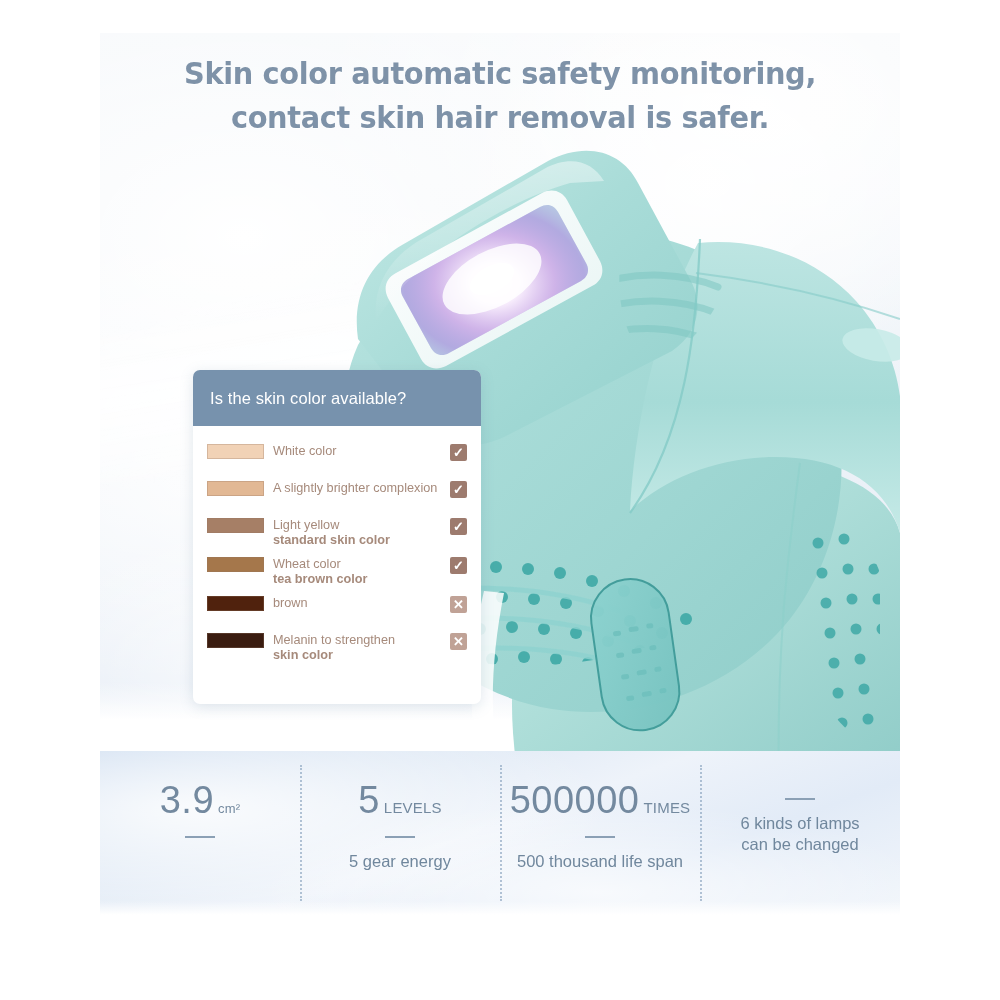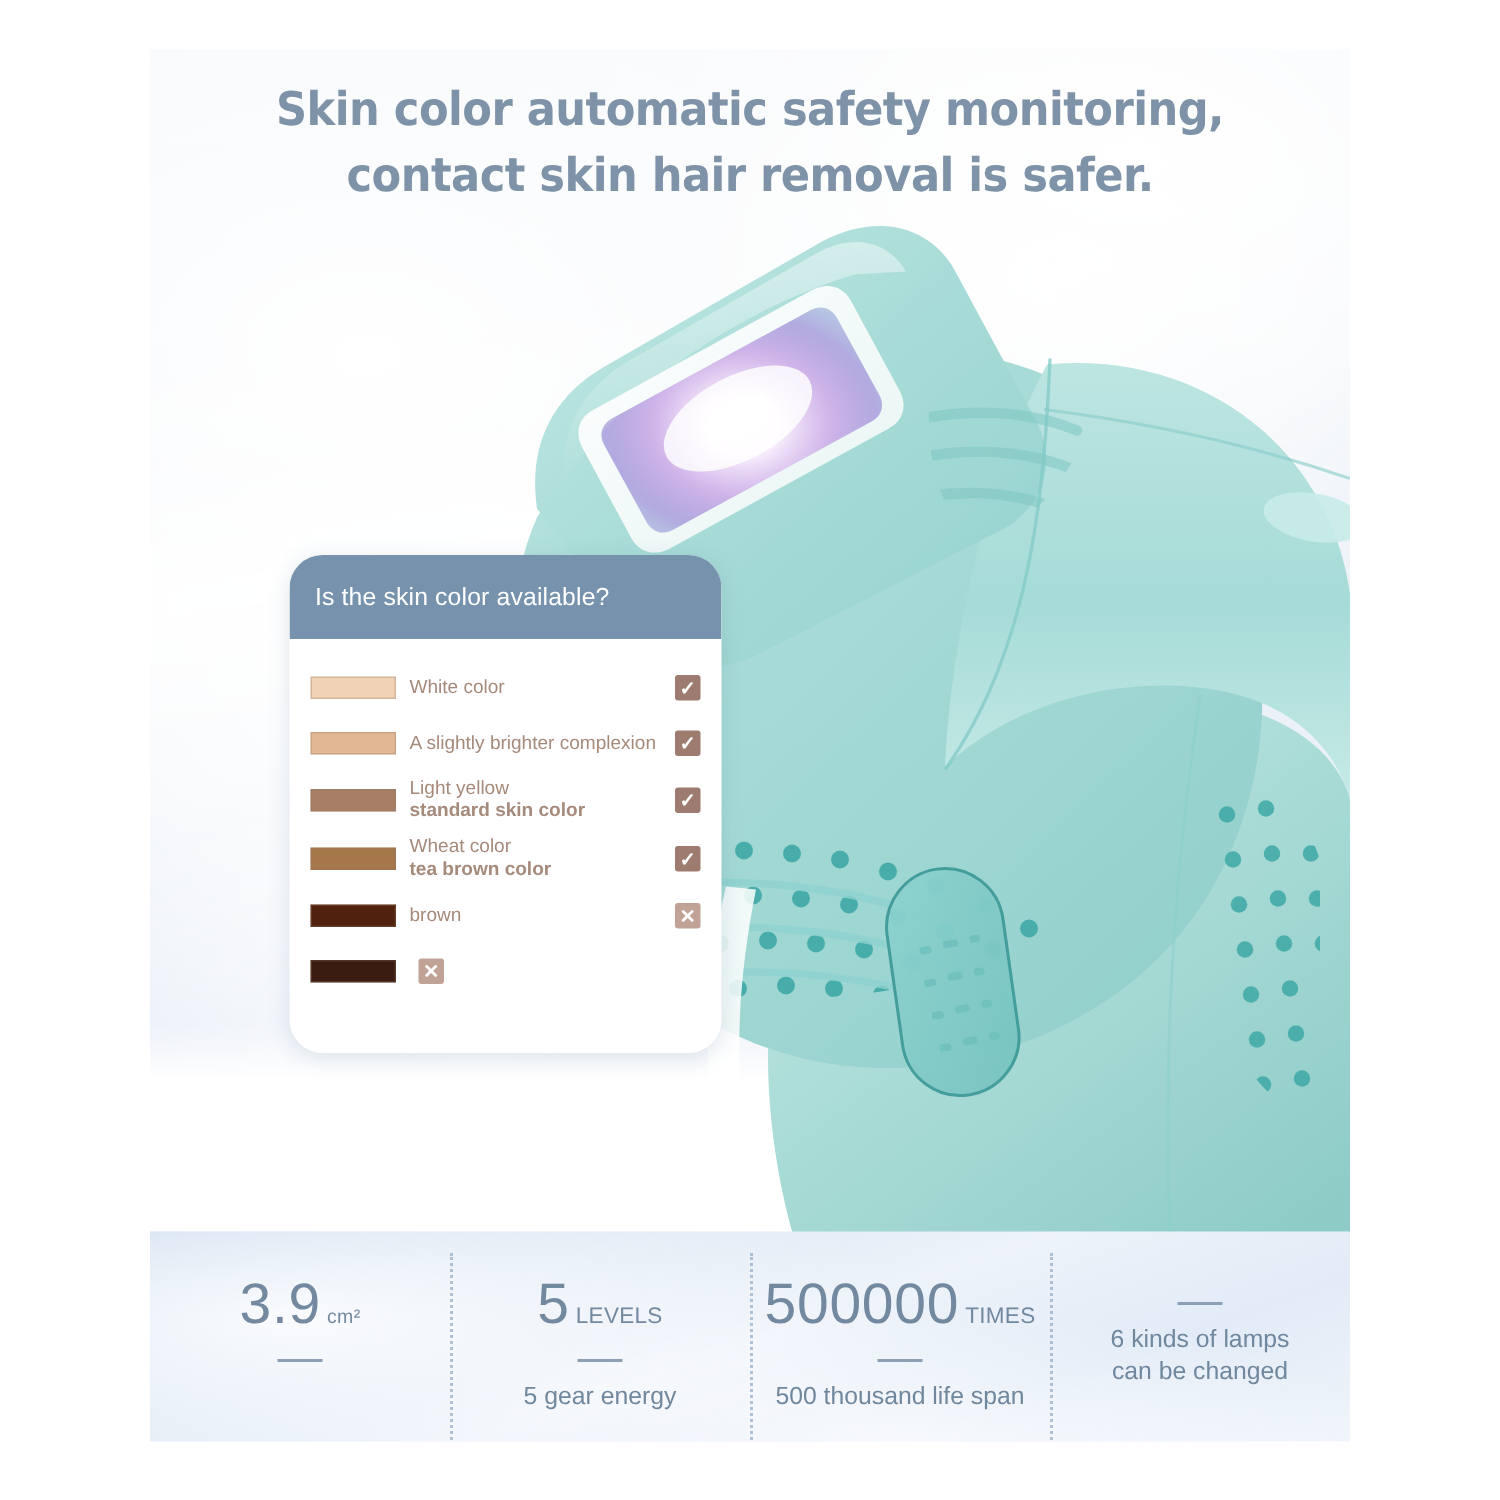--- a/index.html
+++ b/index.html
@@ -88,39 +88,39 @@
     left: 0; top: 0;
     width: 800px; height: 800px;
     z-index: 10;
   }
 
   
   #skin-card {
     position: absolute;
     left: 93px;  top: 337px;
     width: 288px;
-    border-radius: 22px;
+    border-radius: 7px;
     background: #ffffff;
     box-shadow: 0 3px 14px rgba(90,120,150,0.18);
     overflow: hidden;
     z-index: 30;
   }
   #card-header {
     background: #7792ad;
     color: #ffffff;
     font-size: 16.5px;
     padding: 19px 0 18px 17px;
     letter-spacing: 0.1px;
   }
   #card-body {
     padding: 18px 14px 32px 14px;
   }
   .skin-row {
     display: flex;
-    align-items: center;
+    align-items: flex-start;
     min-height: 28px;
     margin-bottom: 9px;
   }
   .swatch {
     width: 57px;
     height: 15px;
     flex: 0 0 57px;
     margin-right: 9px;
     border: 1px solid rgba(150,120,100,0.30);
     box-sizing: border-box;
@@ -144,21 +144,21 @@
     line-height: 1;
     color: #ffffff;
     font-weight: bold;
   }
   .mark.yes { background: #9d7b6e; }
   .mark.no  { background: #c0a296; }
 
   
   #stats {
     position: absolute;
-    left: 0; top: 788px;
+    left: 0; top: 718px;
     width: 800px; height: 166px;
     display: flex;
     align-items: stretch;
     background:
       radial-gradient(90% 120% at 12% 35%, rgba(255,255,255,0.85) 0%, rgba(255,255,255,0) 58%),
       radial-gradient(70% 90% at 62% 85%, rgba(255,255,255,0.75) 0%, rgba(255,255,255,0) 60%),
       linear-gradient(160deg, #c8d9ee 0%, #dce7f4 22%, #eef3fa 48%, #e2ebf7 70%, #f2f6fb 100%);
     z-index: 35;
   }
   #stats::after {
@@ -465,20 +465,24 @@
           <div class="swatch" style="background-color: rgb(80, 34, 13);"></div>
           <div class="skin-label">
             <span>brown</span>
             
           </div>
           <div class="mark no">✕</div>
         </div>
 
         <div class="skin-row">
           <div class="swatch" style="background-color: rgb(58, 28, 16);"></div>
+          <div class="skin-label">
+            <span>Melanin to strengthen</span>
+            <span class="l2">skin color</span>
+          </div>
           <div class="mark no">✕</div>
         </div>
 
       </div>
     </div>
 
     <div id="headline">
       <span class="hl-line">Skin color automatic safety monitoring,</span>
       <span class="hl-line">contact skin hair removal is safer.</span>
     </div>

